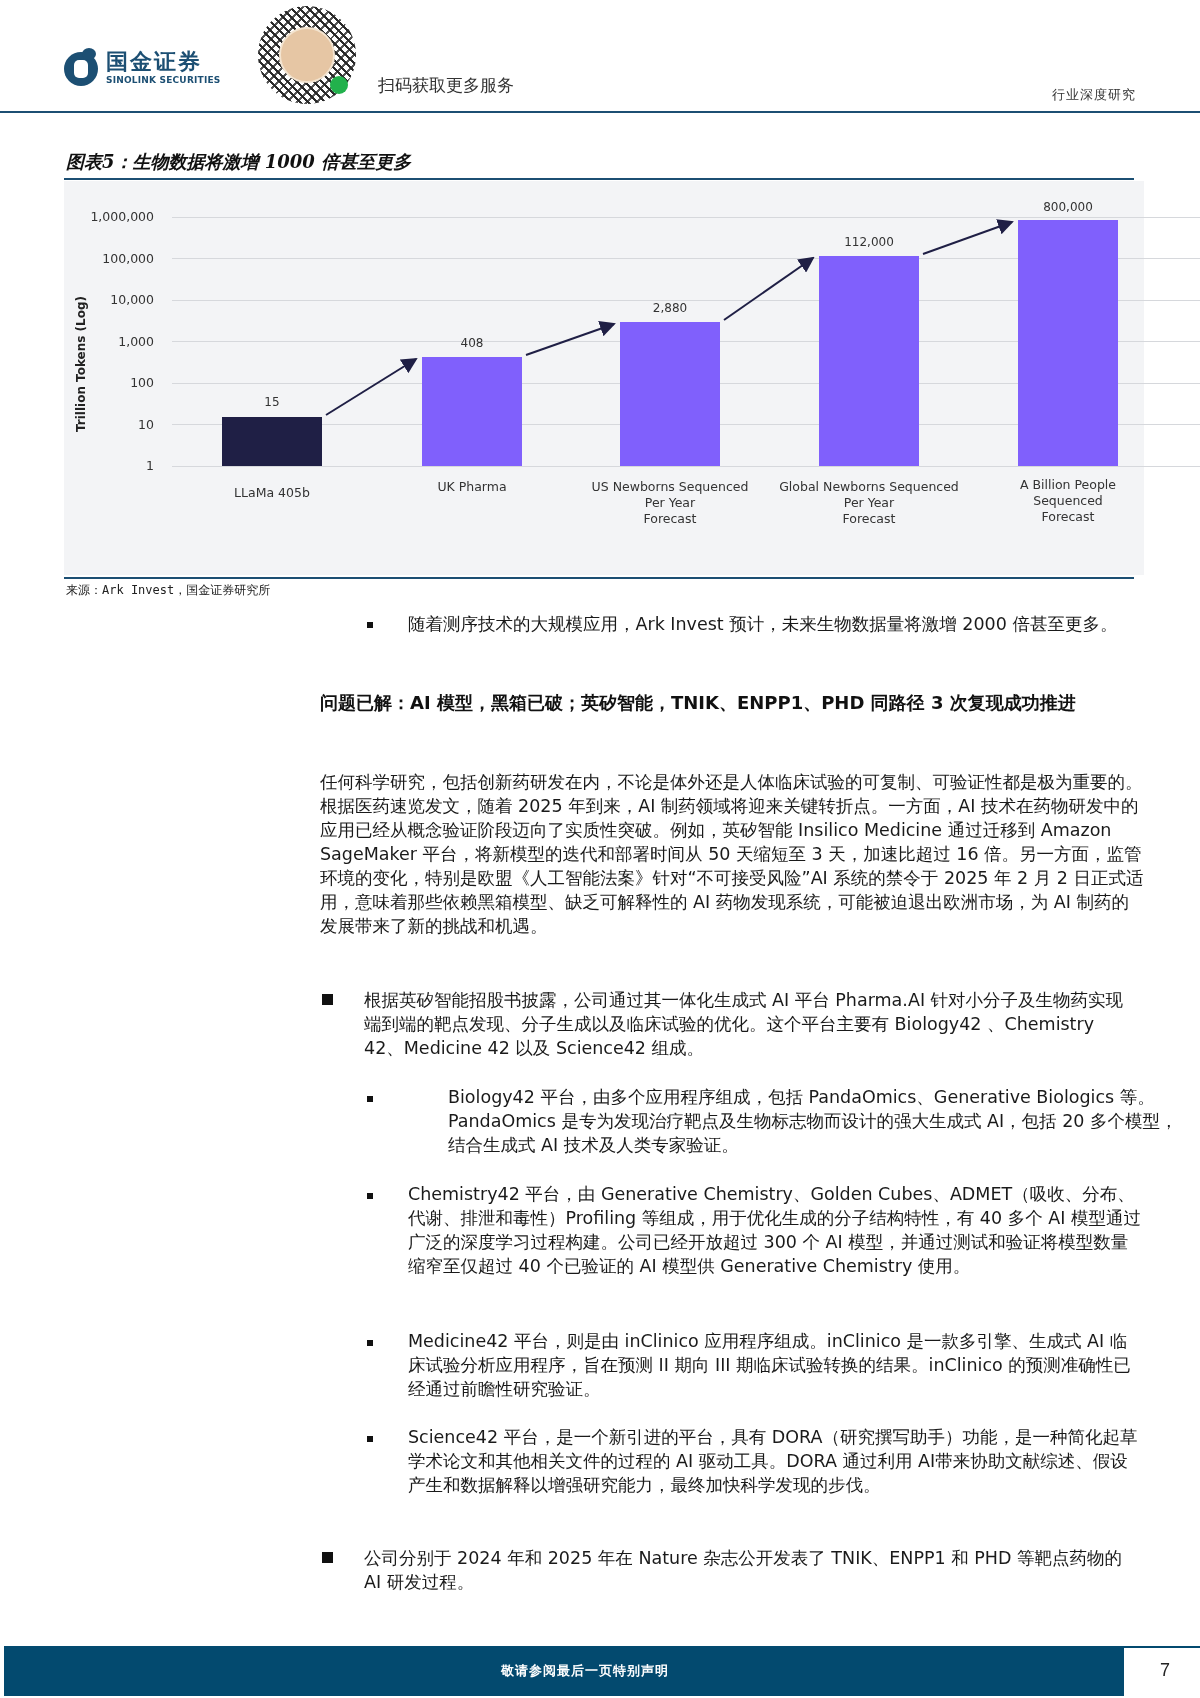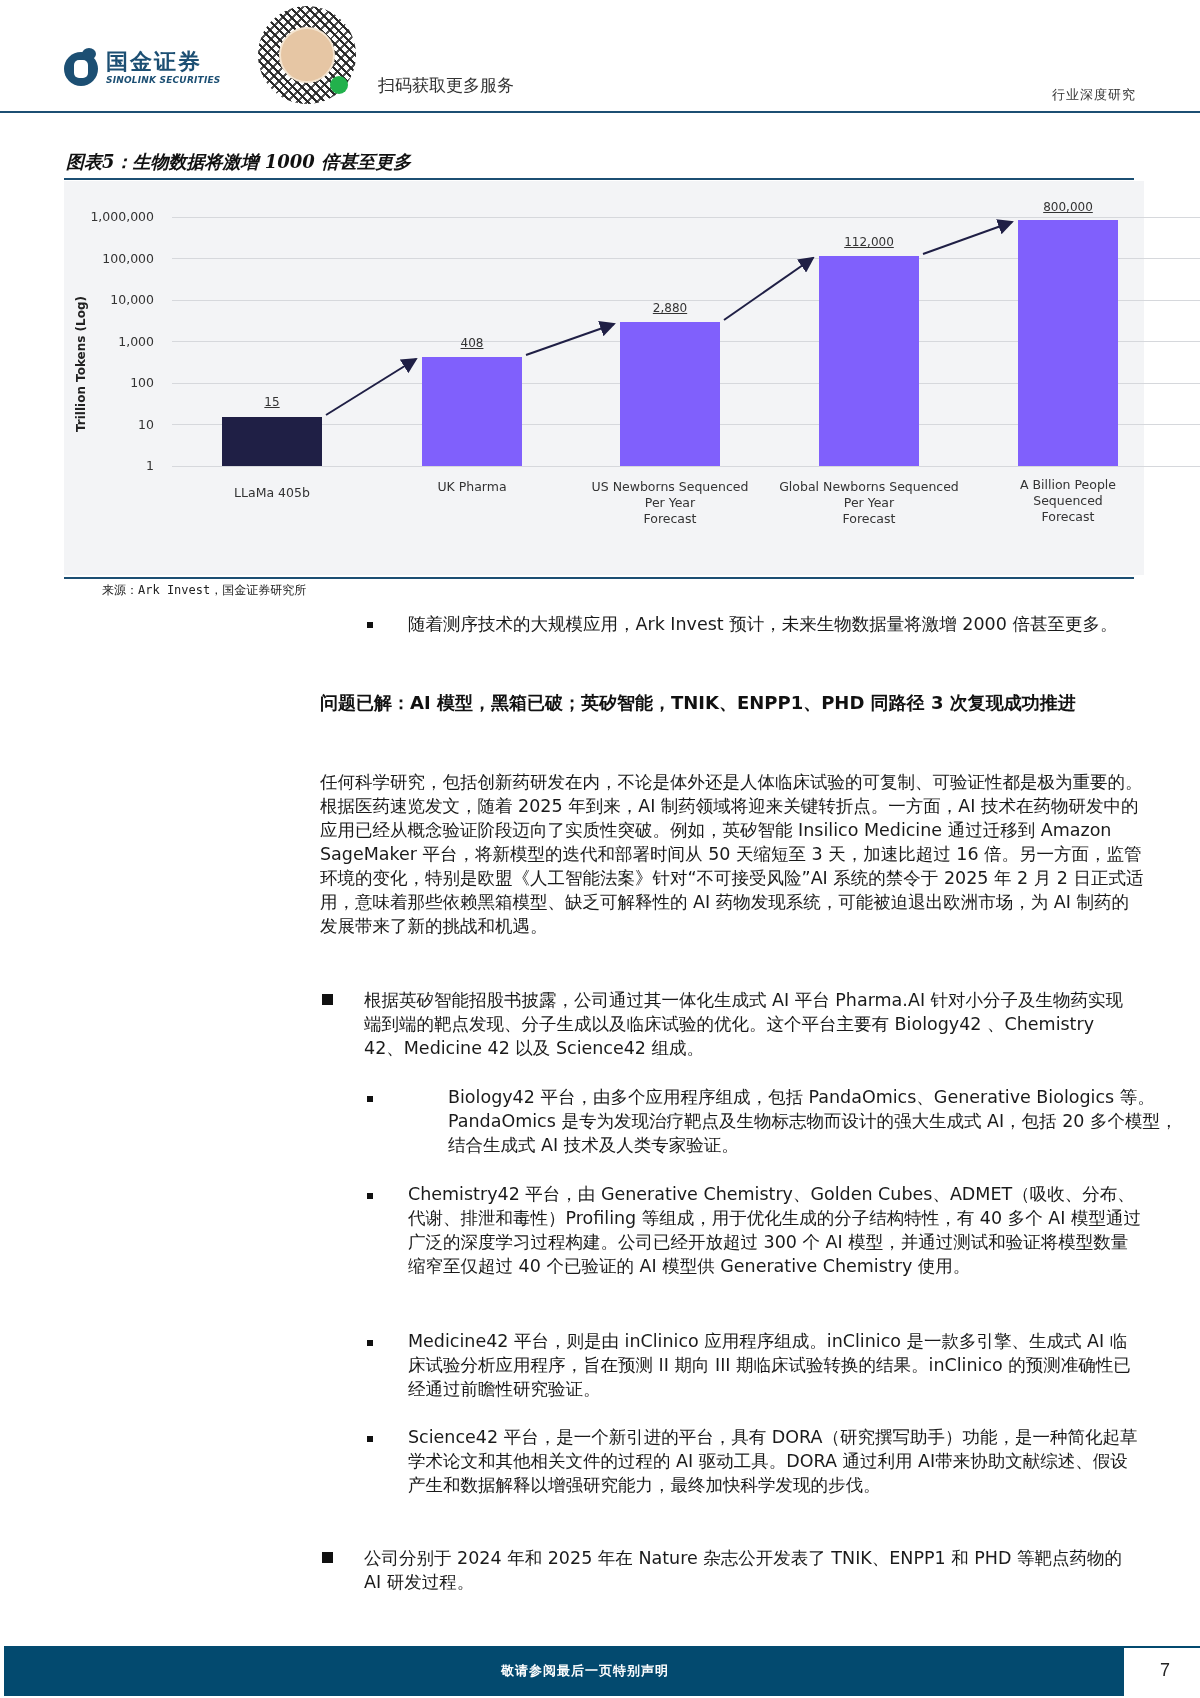--- a/index.html
+++ b/index.html
@@ -8,47 +8,47 @@
 
   
   .header { position: absolute; left: 0; top: 0; width: 1200px; height: 112px; }
   .logo { position: absolute; left: 64px; top: 48px; display: flex; align-items: flex-end; }
   .logo-mark { width: 34px; height: 38px; position: relative; }
   .logo-mark .ring { position: absolute; left: 0; top: 4px; width: 34px; height: 34px; border-radius: 50%; background: #1c4f73; }
   .logo-mark .hole { position: absolute; left: 10px; top: 12px; width: 14px; height: 18px; border-radius: 5px; background: #fff; }
   .logo-mark .notch { position: absolute; left: 18px; top: 0; width: 14px; height: 12px; border-radius: 50%; background: #1c4f73; }
   .logo-text { margin-left: 8px; }
   .logo-cn { font-family: "DejaVu Sans", sans-serif; font-weight: bold; font-size: 22px; color: #1c4f73; letter-spacing: 2px; line-height: 24px; }
-  .logo-en { font-family: "DejaVu Sans", sans-serif; font-weight: bold; font-size: 9px; color: #1c4f73; letter-spacing: 0.2px; line-height: 12px; font-style: italic; }
+  .logo-en { font-family: "DejaVu Sans", sans-serif; font-weight: bold; font-size: 9px; color: #1c4f73; letter-spacing: 0.2px; line-height: 12px; }
   .qr { position: absolute; left: 258px; top: 6px; width: 98px; height: 98px; border-radius: 50%;
         background:
           radial-gradient(circle at 50% 50%, #e8c8a8 0 22px, transparent 23px),
           repeating-linear-gradient(45deg, #2a2a2a 0 2px, transparent 2px 6px),
           repeating-linear-gradient(-45deg, #555 0 2px, transparent 2px 7px),
           #ffffff; }
   .qr-center { position: absolute; left: 279px; top: 27px; width: 56px; height: 56px; border-radius: 50%; background: #e6c6a4; border: 2px solid #f3e4d0; }
   .qr-mini { position: absolute; left: 330px; top: 76px; width: 18px; height: 18px; border-radius: 50%; background: #22b14c; }
   .scan-text { position: absolute; left: 378px; top: 74px; font-family: "DejaVu Sans", sans-serif; font-size: 17px; color: #333; }
   .report-type { position: absolute; right: 64px; top: 86px; font-size: 13px; color: #333; letter-spacing: 1px; }
   .header-rule { position: absolute; left: 0; top: 111px; width: 1200px; height: 2px; background: #1c4f73; }
 
   
   .fig-title { position: absolute; left: 66px; top: 150px; font-size: 18px; font-weight: bold; font-style: italic; color: #111; }
   .fig-rule-top { position: absolute; left: 64px; top: 178px; width: 1070px; height: 2px; background: #1c4f73; }
   .chart-box { position: absolute; left: 64px; top: 181px; width: 1080px; height: 394px; background: #f3f4f6; }
   .fig-rule-bottom { position: absolute; left: 64px; top: 577px; width: 1070px; height: 2px; background: #1c4f73; }
-  .fig-source { position: absolute; left: 66px; top: 582px; font-family: "DejaVu Sans Mono", monospace; font-size: 12px; color: #222; margin-left: 36px; }
+  .fig-source { position: absolute; left: 66px; top: 582px; font-family: "DejaVu Sans Mono", monospace; font-size: 12px; color: #222; }
 
   .chart-title { position: absolute; left: 0; width: 100%; top: 12px; text-align: center; font-family: "DejaVu Sans", sans-serif; font-weight: bold; font-size: 15px; color: #222; }
   .y-axis-label { position: absolute; left: -10px; top: 192px; transform: rotate(-90deg); transform-origin: center; width: 150px; margin-left: -40px; text-align: center;
                   font-family: "DejaVu Sans", sans-serif; font-weight: bold; font-size: 12px; color: #222; }
   .tick { position: absolute; right: 0; font-family: "DejaVu Sans", sans-serif; font-size: 12.5px; color: #333; text-align: right; width: 90px; }
   .gridline { position: absolute; left: 108px; width: 1036px; height: 1px; background: #d6d8dc; }
   .bar { position: absolute; }
-  .bar-value { position: absolute; font-family: "DejaVu Sans", sans-serif; font-size: 12px; color: #333; text-align: center; width: 140px; text-decoration: underline; }
+  .bar-value { position: absolute; font-family: "DejaVu Sans", sans-serif; font-size: 12px; color: #333; text-align: center; width: 140px; }
   .cat-label { position: absolute; font-family: "DejaVu Sans", sans-serif; font-size: 12.5px; color: #333; text-align: center; width: 190px; line-height: 16px; }
   .arrows { position: absolute; left: 0; top: 0; }
 
   
   .text { font-family: "DejaVu Sans", sans-serif; font-size: 17.5px; line-height: 24px; color: #1a1a1a; }
   .block { position: absolute; }
   .bullet-small { position: absolute; width: 6px; height: 6px; background: #111; }
   .bullet-big { position: absolute; width: 11px; height: 11px; background: #111; }
   .heading { font-family: "DejaVu Sans", sans-serif; font-weight: bold; font-size: 18px; line-height: 30px; color: #111; }
 

